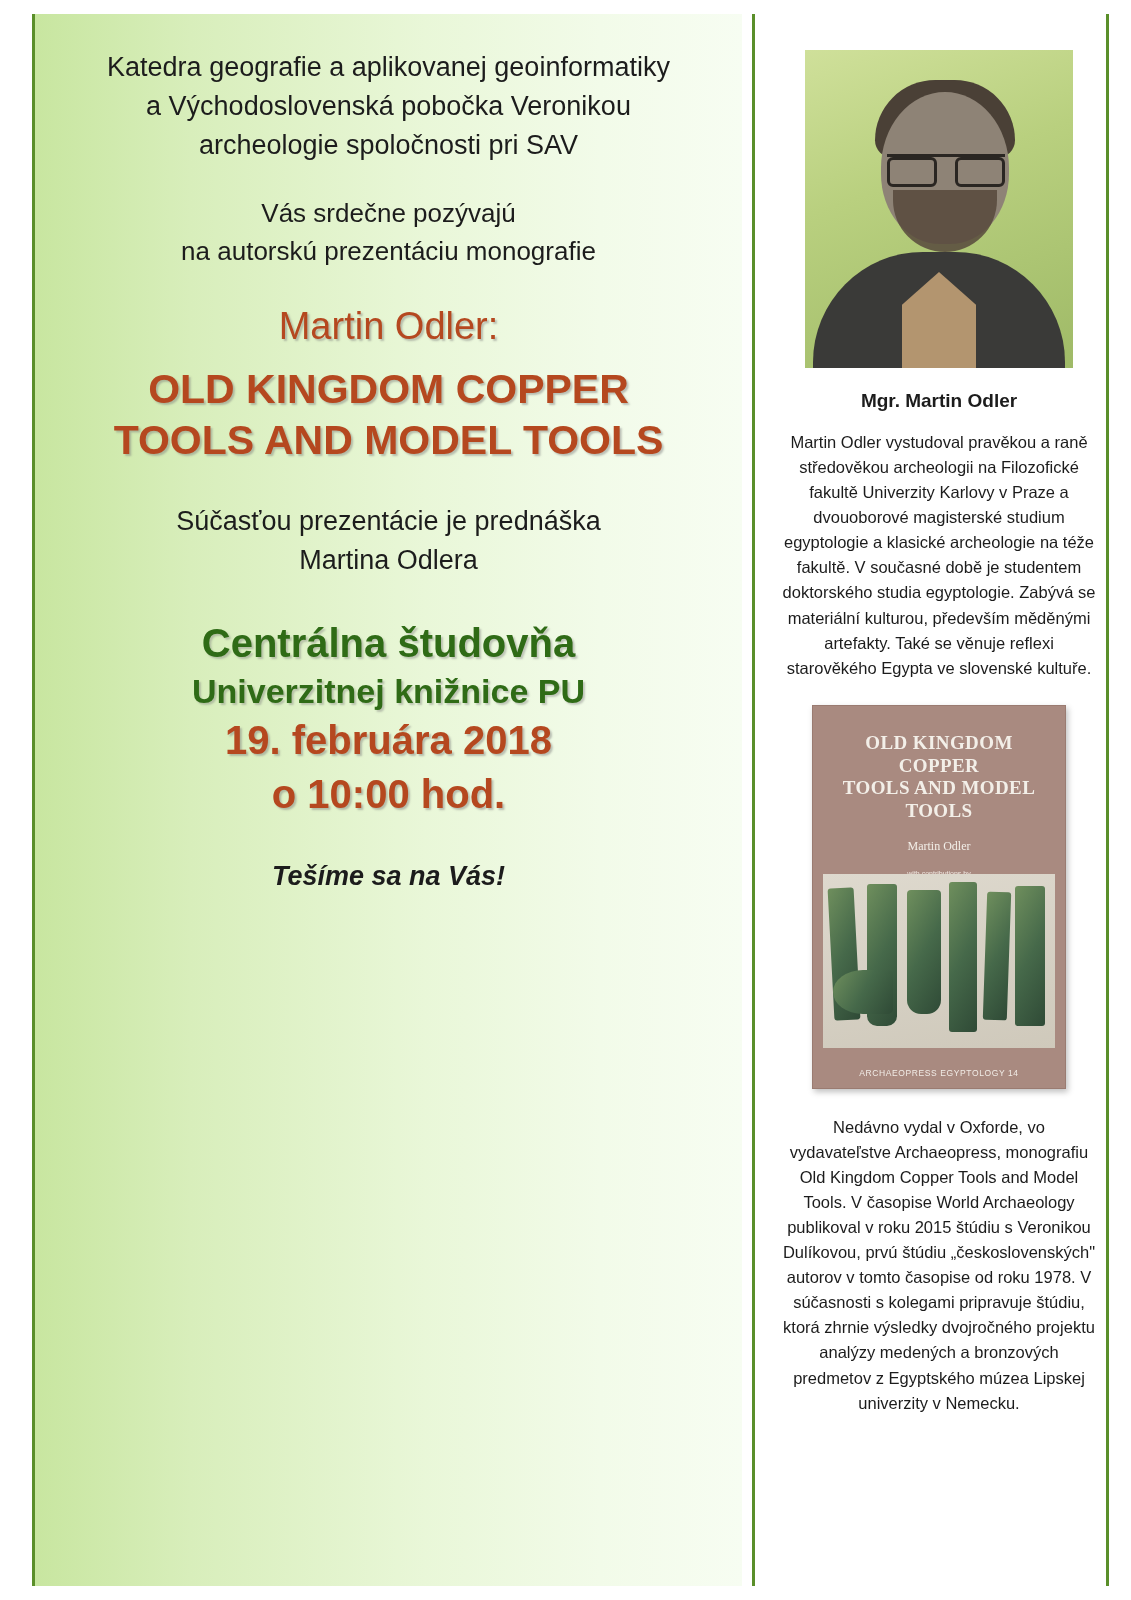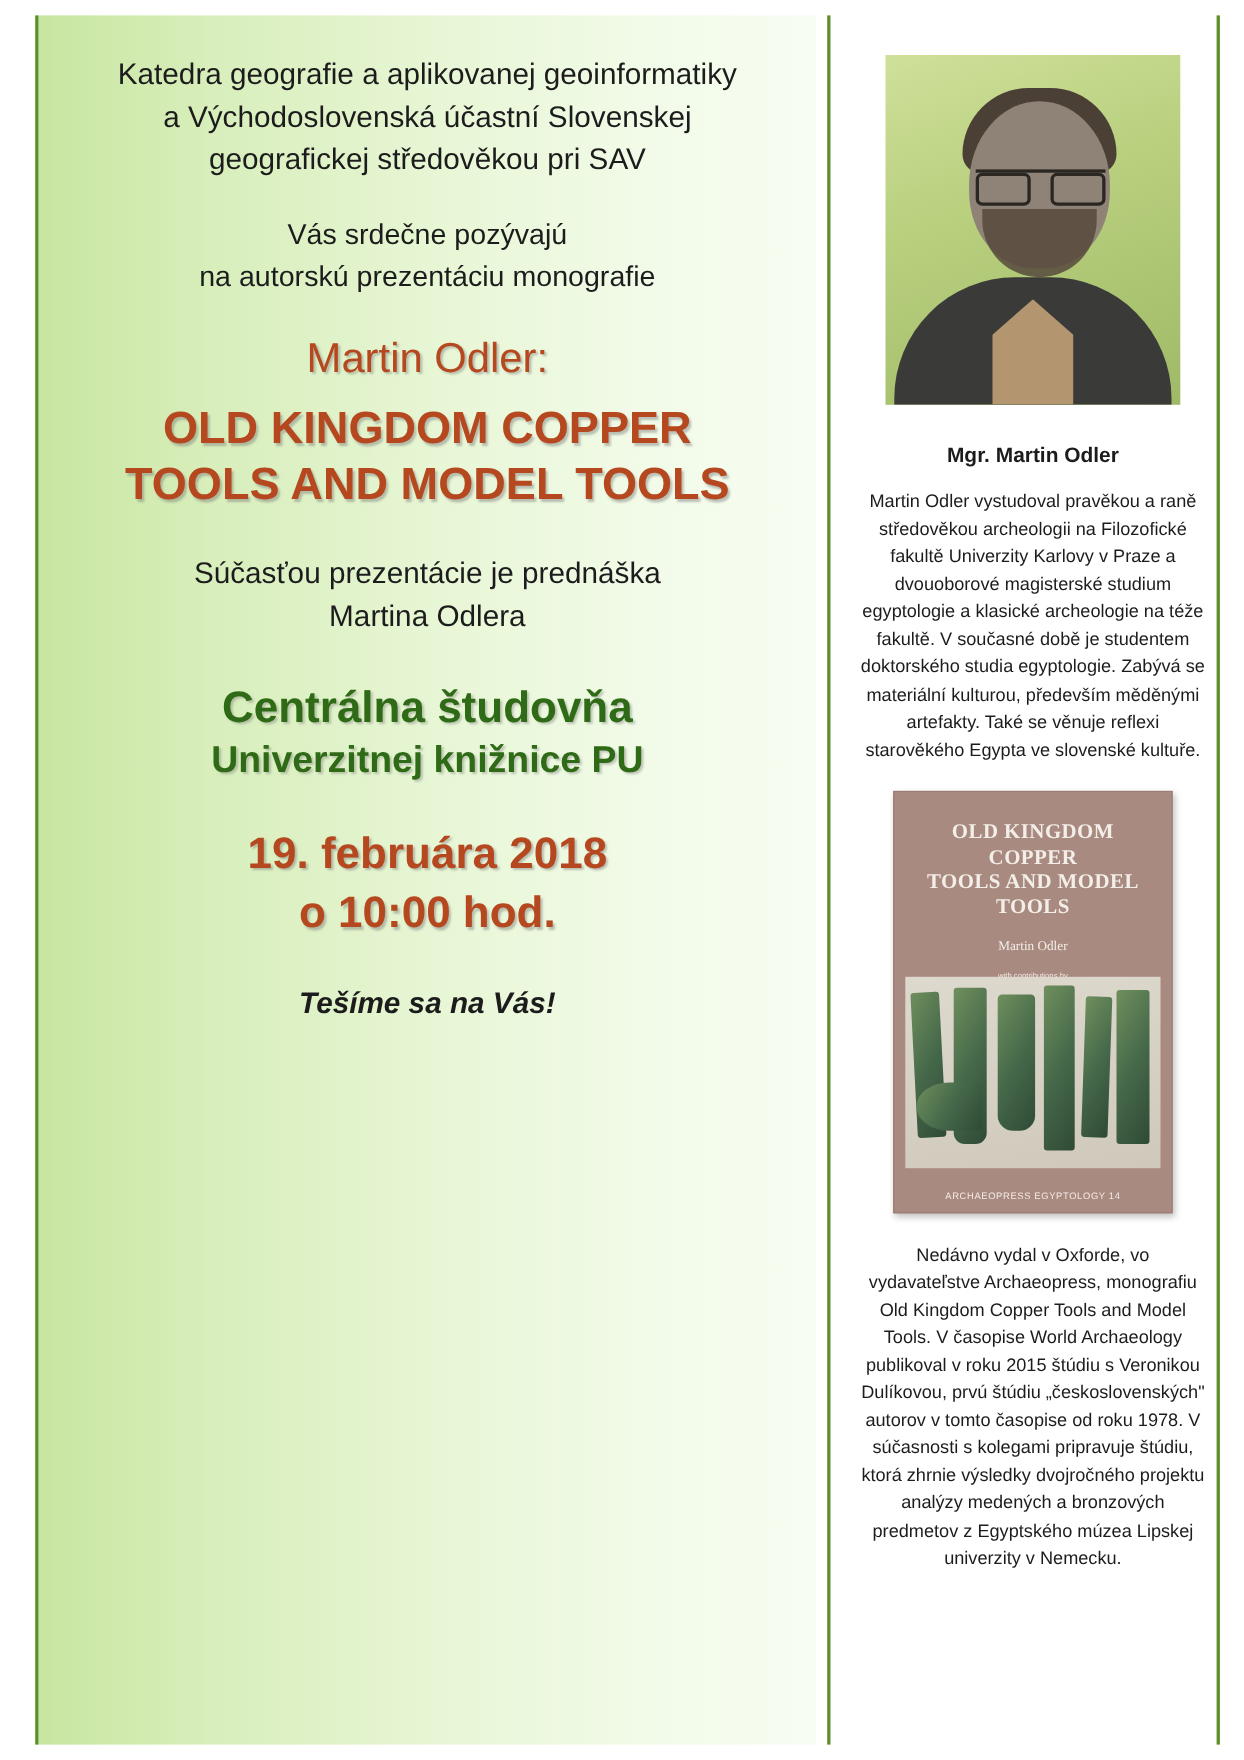--- a/index.html
+++ b/index.html
@@ -98,21 +98,20 @@
     color: #b5481f;
     line-height: 1.3;
     margin-bottom: 44px;
     text-shadow: 3px 3px 3px rgba(120,120,120,0.5);
   }
   .venue {
     font-size: 40px;
     font-weight: bold;
     color: #2f6b16;
     line-height: 1.3;
-    margin-bottom: 36px;
     text-shadow: 2px 2px 2px rgba(120,120,120,0.4);
   }
   .venue .venue-line2 {
     font-size: 34px;
   }
   .datetime {
     font-size: 40px;
     font-weight: bold;
     color: #b5481f;
     line-height: 1.35;
@@ -204,21 +203,21 @@
     width: 74px;
     height: 96px;
     margin-left: -37px;
     background: #b3956f;
     clip-path: polygon(50% 0, 100% 34%, 100% 100%, 0 100%, 0 34%);
   }
   .portrait-caption {
     font-size: 19px;
     font-weight: bold;
     color: #1c1c1c;
-    margin: 36px 0 18px 0;
+    margin: 22px 0 18px 0;
   }
   .bio {
     font-size: 16.5px;
     line-height: 1.52;
     color: #1c1c1c;
     margin-bottom: 14px;
     padding: 0 6px;
   }
   .bio.first { text-indent: 0; }
 
@@ -292,22 +291,22 @@
 </style>
 </head>
 <body>
 
 <div class="poster">
 
   <div class="left-panel">
 
     <div class="intro">
       <div>Katedra geografie a aplikovanej geoinformatiky</div>
-      <div>a Východoslovenská účastní Slovenskej</div>
-      <div>geografickej středověkou pri SAV</div>
+      <div>a Východoslovenská pobočka Veronikou</div>
+      <div>archeologie spoločnosti pri SAV</div>
     </div>
 
     <div class="invite">
       <div>Vás srdečne pozývajú</div>
       <div>na autorskú prezentáciu monografie</div>
     </div>
 
     <div class="author-name">Martin Odler:</div>
 
     <div class="book-title">

